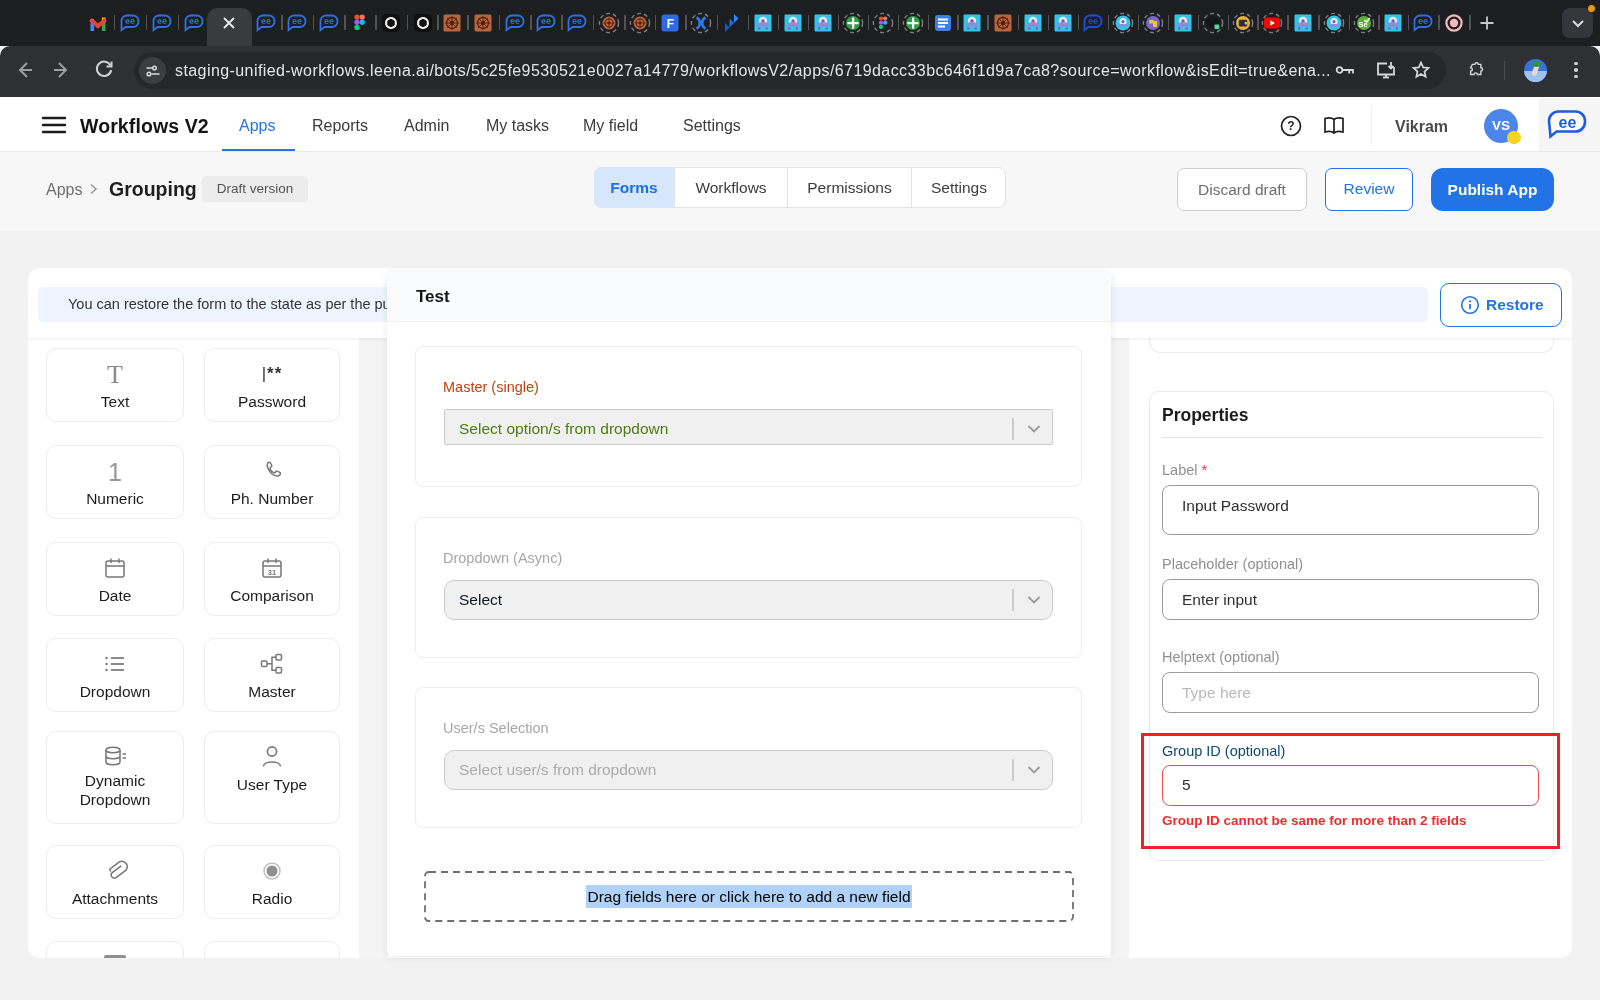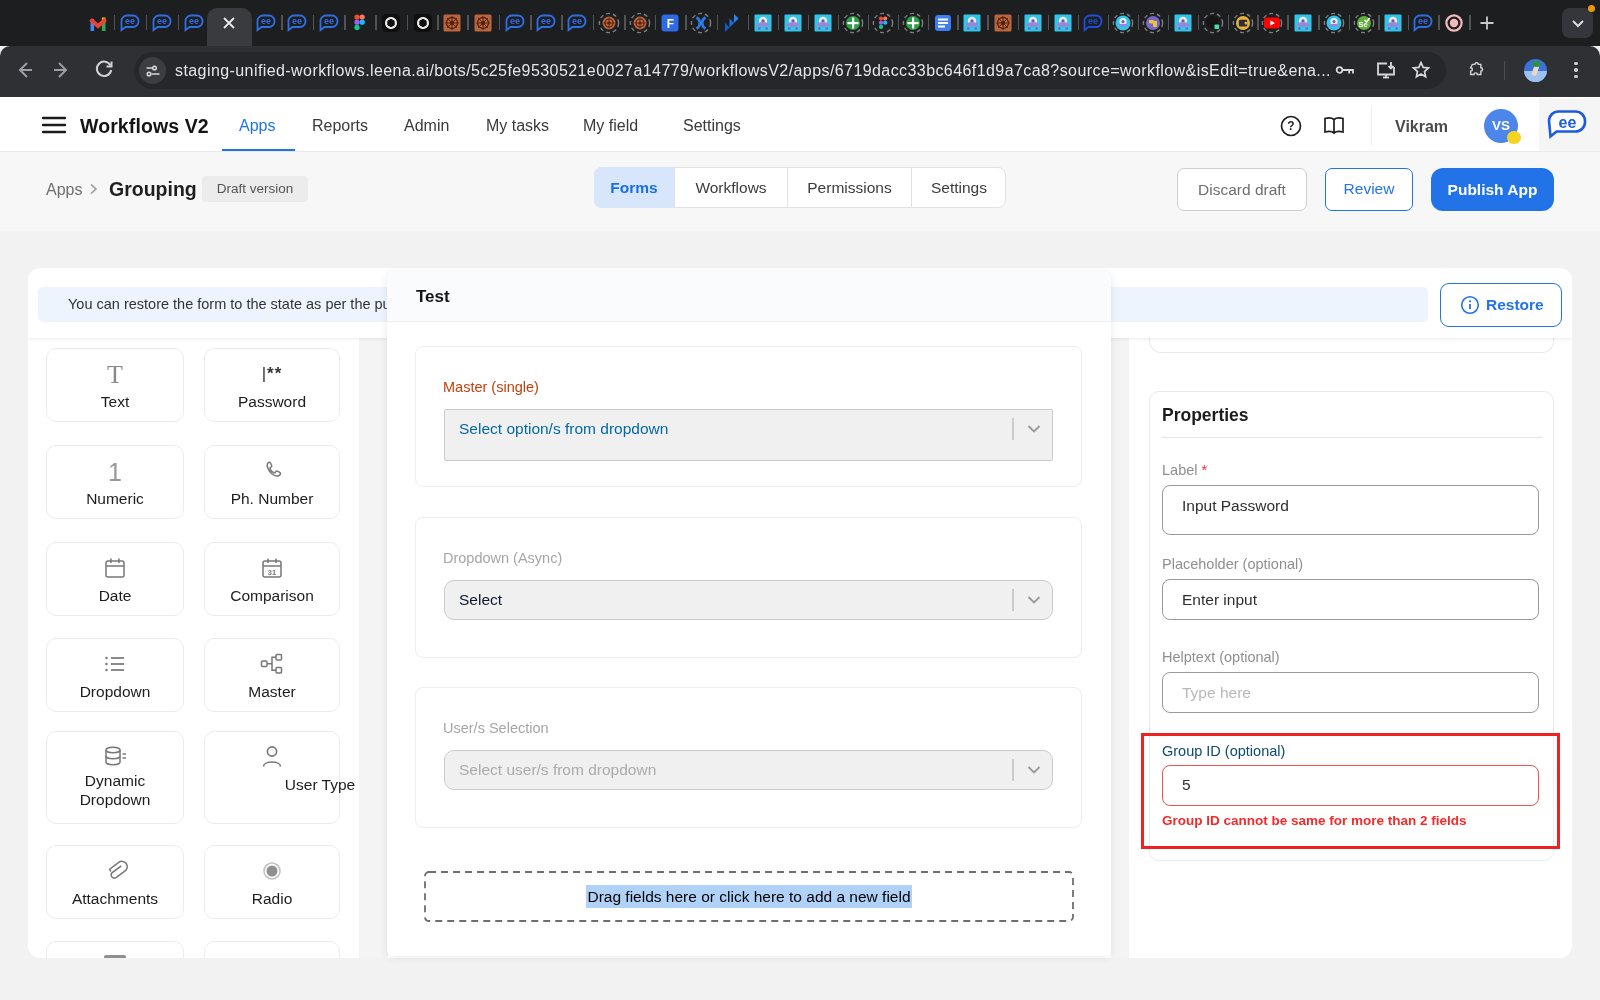--- a/index.html
+++ b/index.html
@@ -516,21 +516,21 @@
           </g>
         </svg></div>
       <div class="abs" style="left:18px;top:503px;width:138px;height:40px;font-size:15.5px;color:#1c1c1c;text-align:center;line-height:19px;">Dynamic<br>Dropdown</div>
       <div class="abs" style="left:176px;top:463px;width:136px;height:93px;background:#fff;border:1px solid #ececed;border-radius:10px;box-sizing:border-box;"></div>
       <div class="abs" style="left:231.0px;top:476px;width:26px;height:30px;"><svg style="" width="26" height="26" viewBox="0 0 26 26">
           <g fill="none" stroke="#777" stroke-width="1.6">
             <circle cx="13" cy="7.5" r="4.6"></circle>
             <path d="M4.5 22.5 c0 -6 17 -6 17 0"></path>
           </g>
         </svg></div>
-      <div class="abs" style="left:176px;top:507px;width:136px;height:20px;font-size:15.5px;color:#1c1c1c;text-align:center;line-height:20px;margin-left:48px;">User Type</div>
+      <div class="abs" style="left:176px;top:507px;width:136px;height:20px;font-size:15.5px;color:#1c1c1c;text-align:center;line-height:20px;">User Type</div>
       <div class="abs" style="left:18px;top:577px;width:138px;height:74px;background:#fff;border:1px solid #ececed;border-radius:10px;box-sizing:border-box;"></div>
       <div class="abs" style="left:74.0px;top:590px;width:26px;height:30px;"><svg style="" width="26" height="26" viewBox="0 0 26 26">
           <path d="M18.5 7 l-8 8 a3.2 3.2 0 0 0 4.5 4.5 l8 -8 a5.3 5.3 0 0 0 -7.5 -7.5 l-8 8 a7.4 7.4 0 0 0 1.5 2" fill="none" stroke="#777" stroke-width="1.5" transform="rotate(8 13 13)"></path>
         </svg></div>
       <div class="abs" style="left:18px;top:621px;width:138px;height:20px;font-size:15.5px;color:#1c1c1c;text-align:center;line-height:20px;">Attachments</div>
       <div class="abs" style="left:176px;top:577px;width:136px;height:74px;background:#fff;border:1px solid #ececed;border-radius:10px;box-sizing:border-box;"></div>
       <div class="abs" style="left:231.0px;top:590px;width:26px;height:30px;"><svg style="" width="26" height="26" viewBox="0 0 26 26">
           <circle cx="13" cy="13" r="8" fill="none" stroke="#c2c2c2" stroke-width="1.6"></circle>
           <circle cx="13" cy="13" r="5.5" fill="#8f8f8f"></circle>
         </svg></div>
@@ -546,21 +546,21 @@
         <line x1="10" y1="9" x2="10" y2="14" stroke="#2273e8" stroke-width="1.8"></line>
         <circle cx="10" cy="6.3" r="1.1" fill="#2273e8"></circle>
       </svg>
       <div class="abs" style="left:1458px;top:15px;width:70px;height:44px;font-size:15.5px;font-weight:bold;color:#2273e8;line-height:44px;">Restore</div>
     </div>
     <div class="abs" style="left:387px;top:272px;width:724px;height:684px;background:#fff;border-radius:6px;box-shadow:0 1px 8px rgba(0,0,0,0.09);">
       <div class="abs" style="left:0px;top:0px;width:724px;height:50px;background:#fafbfc;border-bottom:1px solid #eeeeef;border-radius:6px 6px 0 0;box-sizing:border-box;"></div>
       <div class="abs" style="left:29px;top:13px;width:200px;height:24px;font-size:17px;font-weight:bold;color:#161616;line-height:24px;">Test</div>
       <div class="abs" style="left:28px;top:74px;width:667px;height:141px;background:#fff;border:1px solid #ededee;border-radius:8px;box-sizing:border-box;"></div>
       <div class="abs" style="left:56px;top:106px;width:400px;height:18px;font-size:14.5px;color:#c2410c;line-height:18px;">Master (single)</div>
-      <div class="abs" style="left:57px;top:137px;width:609px;height:52px;background:#f0f0f1;border:1.5px solid #cbcbcc;border-radius:2px;box-sizing:border-box;font-size:15.5px;color:#0369a1;line-height:37px;padding-left:14px;">Select option/s from dropdown</div>
+      <div class="abs" style="left:57px;top:137px;width:609px;height:36px;background:#f0f0f1;border:1.5px solid #cbcbcc;border-radius:2px;box-sizing:border-box;font-size:15.5px;color:#4d7c0f;line-height:37px;padding-left:14px;">Select option/s from dropdown</div>
       <div class="abs" style="left:625px;top:146px;width:1.5px;height:22px;background:#cbcbcc;"></div>
       <svg style="position:absolute;left:639px;top:149px;" width="16" height="16" viewBox="0 0 16 16">
         <path d="M2.5 5 L8 10.5 L13.5 5" stroke="#9a9a9a" stroke-width="1.8" fill="none"></path>
       </svg>
       <div class="abs" style="left:28px;top:245px;width:667px;height:141px;background:#fff;border:1px solid #ededee;border-radius:8px;box-sizing:border-box;"></div>
       <div class="abs" style="left:56px;top:277px;width:400px;height:18px;font-size:14.5px;color:#a6a6a6;line-height:18px;">Dropdown (Async)</div>
       <div class="abs" style="left:57px;top:308px;width:609px;height:40px;background:#f0f0f1;border:1.5px solid #cbcbcc;border-radius:10px;box-sizing:border-box;font-size:15.5px;color:#0f172a;line-height:37px;padding-left:14px;">Select</div>
       <div class="abs" style="left:625px;top:317px;width:1.5px;height:22px;background:#cbcbcc;"></div>
       <svg style="position:absolute;left:639px;top:320px;" width="16" height="16" viewBox="0 0 16 16">
         <path d="M2.5 5 L8 10.5 L13.5 5" stroke="#9a9a9a" stroke-width="1.8" fill="none"></path>

